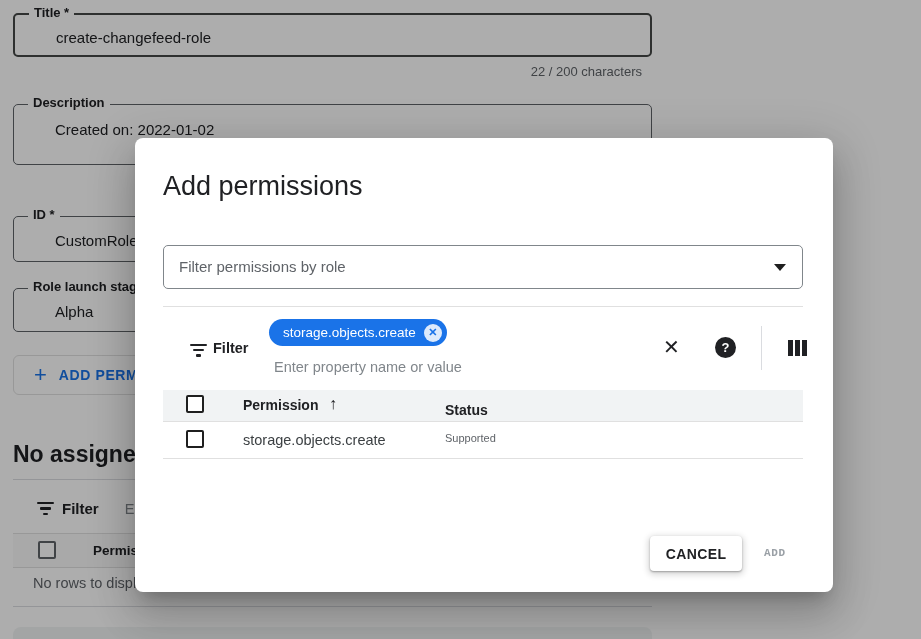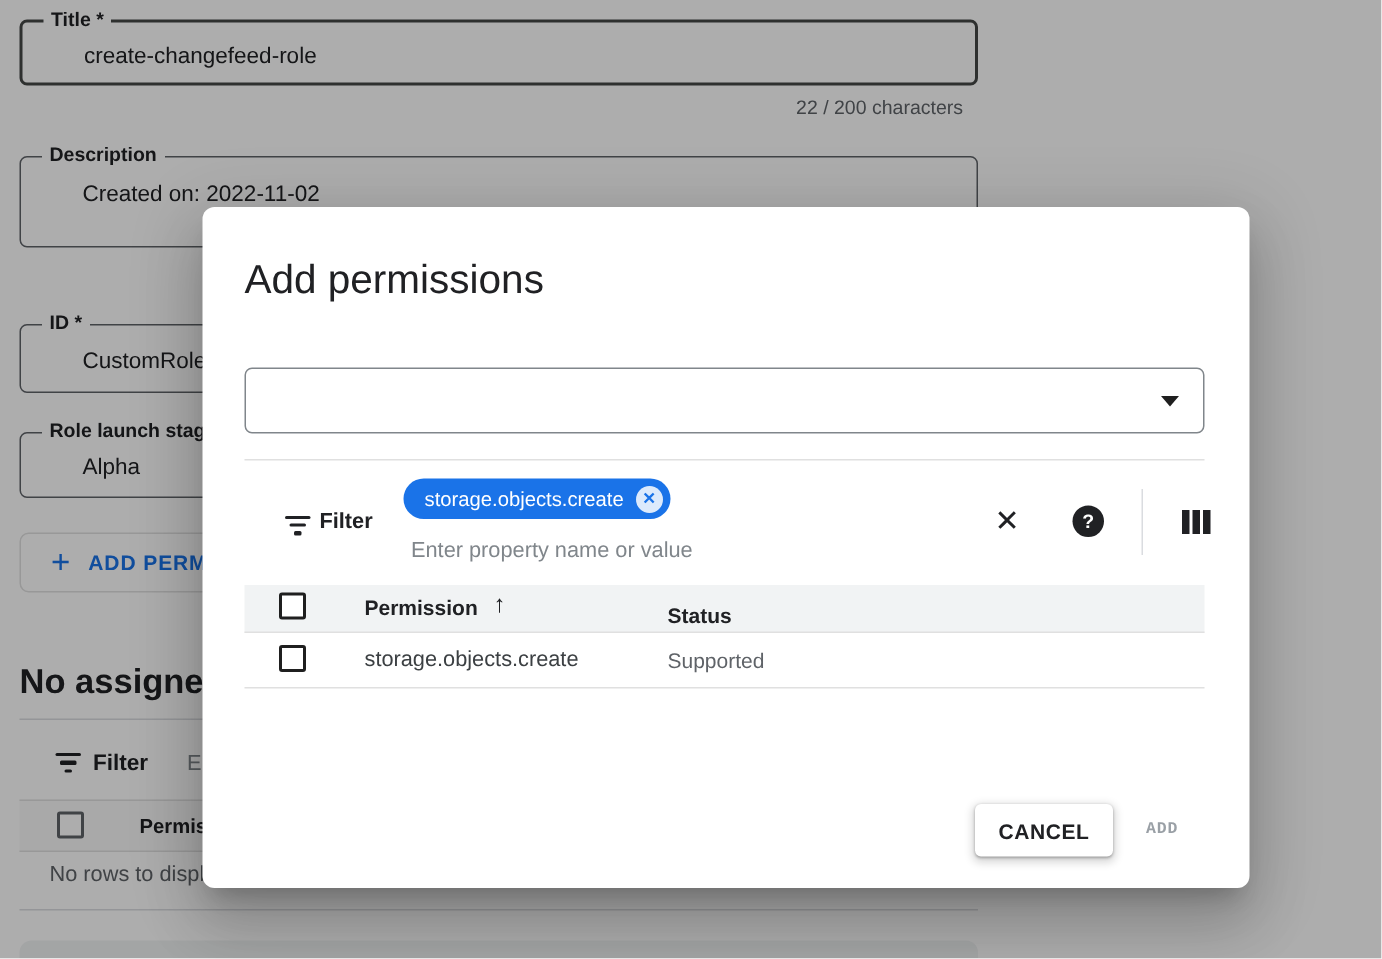--- a/index.html
+++ b/index.html
@@ -79,21 +79,21 @@
   .m-thead { position:absolute; left:28px; top:252px; width:640px; height:32px; background:#f1f3f4;
              border-bottom:1px solid #e0e0e0; }
   .m-thead .cbx { position:absolute; left:23px; top:5px; }
   .m-thead .col1 { position:absolute; left:80px; top:7px; font-size:14px; font-weight:700; color:#202124; }
   .m-thead .sort { position:absolute; left:166px; top:5px; font-size:16px; font-weight:700; color:#202124; }
   .m-thead .col2 { position:absolute; left:282px; top:12px; font-size:14px; font-weight:700; color:#202124; }
   .m-row { position:absolute; left:28px; top:284px; width:640px; height:37px; background:#fff;
            border-bottom:1px solid #e0e0e0; }
   .m-row .cbx { position:absolute; left:23px; top:8px; }
   .m-row .cell1 { position:absolute; left:80px; top:10px; font-size:14.5px; color:#3c4043; white-space:nowrap; }
-  .m-row .cell2 { position:absolute; left:282px; top:10px; font-size:14px; color:#5f6368; white-space:nowrap; }
+  .m-row .cell2 { position:absolute; left:282px; top:10px; font-size:11px; color:#5f6368; white-space:nowrap; }
   .btn-cancel { position:absolute; left:515px; top:398px; width:92px; height:35px; background:#fff;
                 border:none; border-radius:4px; font-family:inherit; font-size:14px; font-weight:600;
                 letter-spacing:0.4px; color:#202124; cursor:pointer;
                 box-shadow:0 1px 2px rgba(0,0,0,.3), 0 2px 6px 2px rgba(0,0,0,.15); }
   .btn-add { position:absolute; left:629px; top:398px; height:35px; line-height:35px;
              font-size:11px; font-weight:600; letter-spacing:0.6px; color:#9aa0a6;font-family:Liberation Mono, monospace; }
 </style>
 </head>
 <body>
 
@@ -102,21 +102,21 @@
   <div class="bg">
 
     <div class="ofield focused" style="left:13px; top:13px; width:639px; height:44px;">
       <span class="flabel">Title *</span>
       <span class="fvalue" style="top:14px;">create-changefeed-role</span>
     </div>
     <div class="counter">22 / 200 characters</div>
 
     <div class="ofield" style="left:13px; top:104px; width:639px; height:61px;">
       <span class="flabel">Description</span>
-      <span class="fvalue" style="top:16px;">Created on: 2022-11-02</span>
+      <span class="fvalue" style="top:16px;">Created on: 2022-01-02</span>
     </div>
 
     <div class="ofield" style="left:13px; top:216px; width:639px; height:46px;">
       <span class="flabel">ID *</span>
       <span class="fvalue" style="top:15px;">CustomRole</span>
     </div>
 
     <div class="ofield" style="left:13px; top:288px; width:639px; height:44px;">
       <span class="flabel">Role launch stage</span>
       <span class="fvalue" style="top:14px;">Alpha</span>
@@ -149,20 +149,21 @@
     <div class="bg-bottom-box"></div>
   </div>
 
   <div class="overlay"></div>
 
   <div class="modal">
 
     <div class="m-title">Add permissions</div>
 
     <div class="m-select">
+      <span class="ph">Filter permissions by role</span>
       <span class="caret"></span>
     </div>
 
     <div class="m-filterbar">
       <span class="filter-icon">
           <i></i>
           <i></i>
           <i></i>
         </span>
       <span class="flt-lbl">Filter</span>

